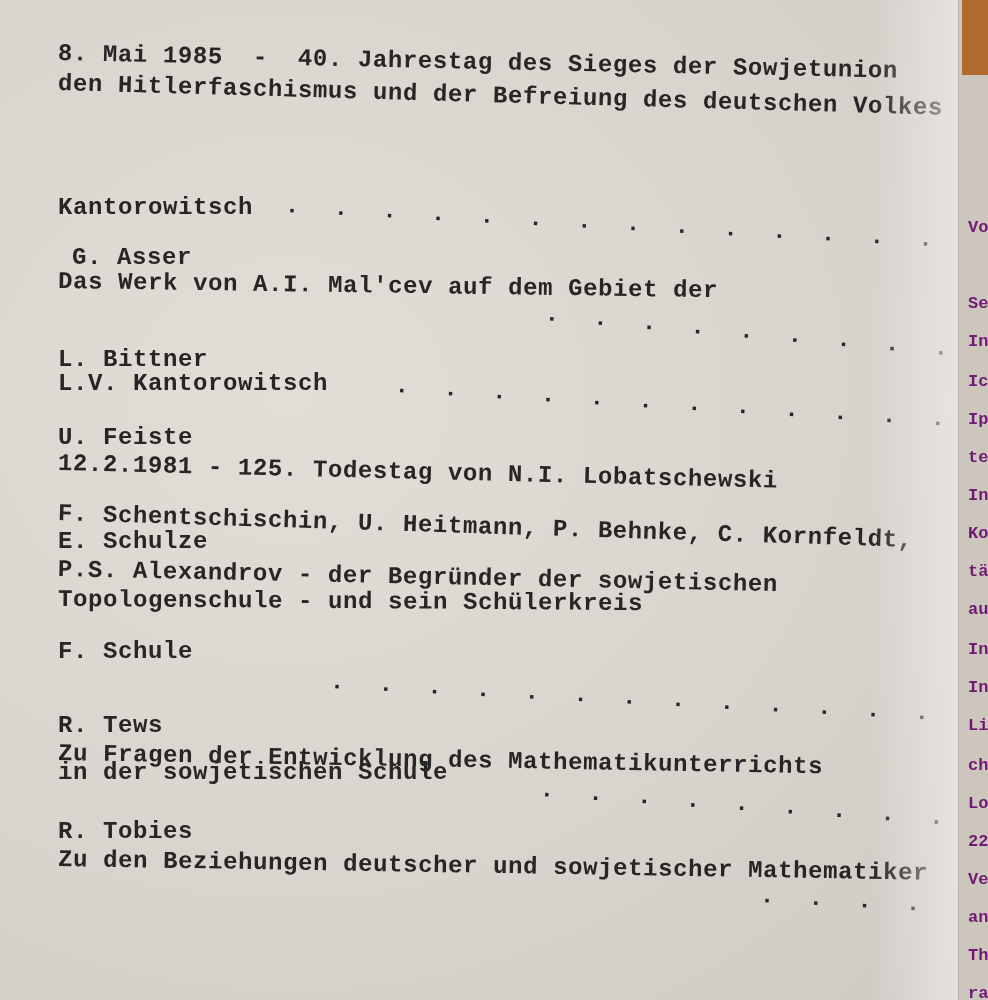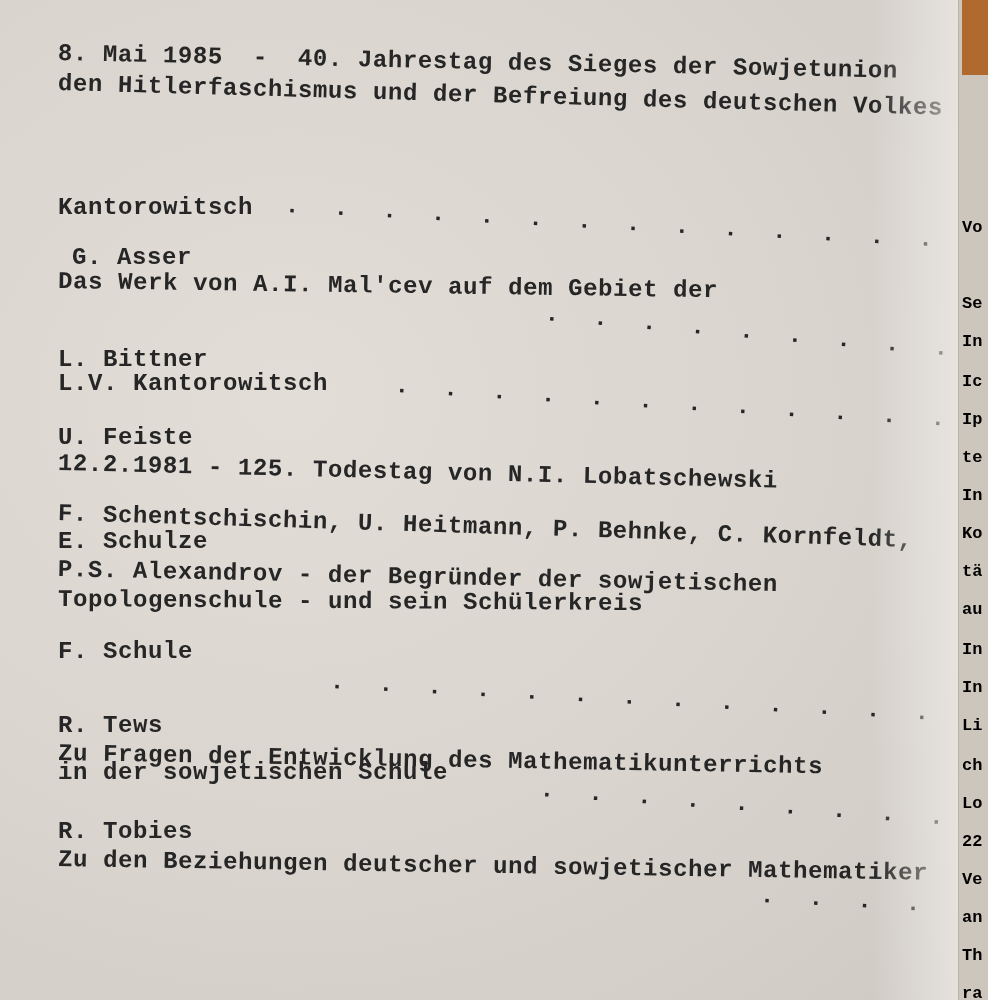--- a/index.html
+++ b/index.html
@@ -24,21 +24,21 @@
       border-left: 1px solid #b9b2a8;
     }
     .wood {
       position: absolute; left: 962px; top: 0; width: 26px; height: 75px;
       background: #b06a2e;
     }
     .edge-chars {
       position: absolute; left: 962px; top: 0; width: 26px;
     }
     .edge-char {
-      position: absolute; left: 0; font-size: 17px; color: #000000; font-weight: bold;
+      position: absolute; left: 6px; font-size: 17px; color: #701a75; font-weight: bold;
       white-space: nowrap;
     }
     .line {
       position: absolute; left: 58px; font-size: 24px; line-height: 28px; color: #262626;
       white-space: pre; letter-spacing: 0.6px; font-weight: bold;
     }
     .curve { transform-origin: left center; }
     .dots {
       position: absolute; color: #262626; font-size: 24px; white-space: pre; letter-spacing: 10px;
       font-weight: bold;

